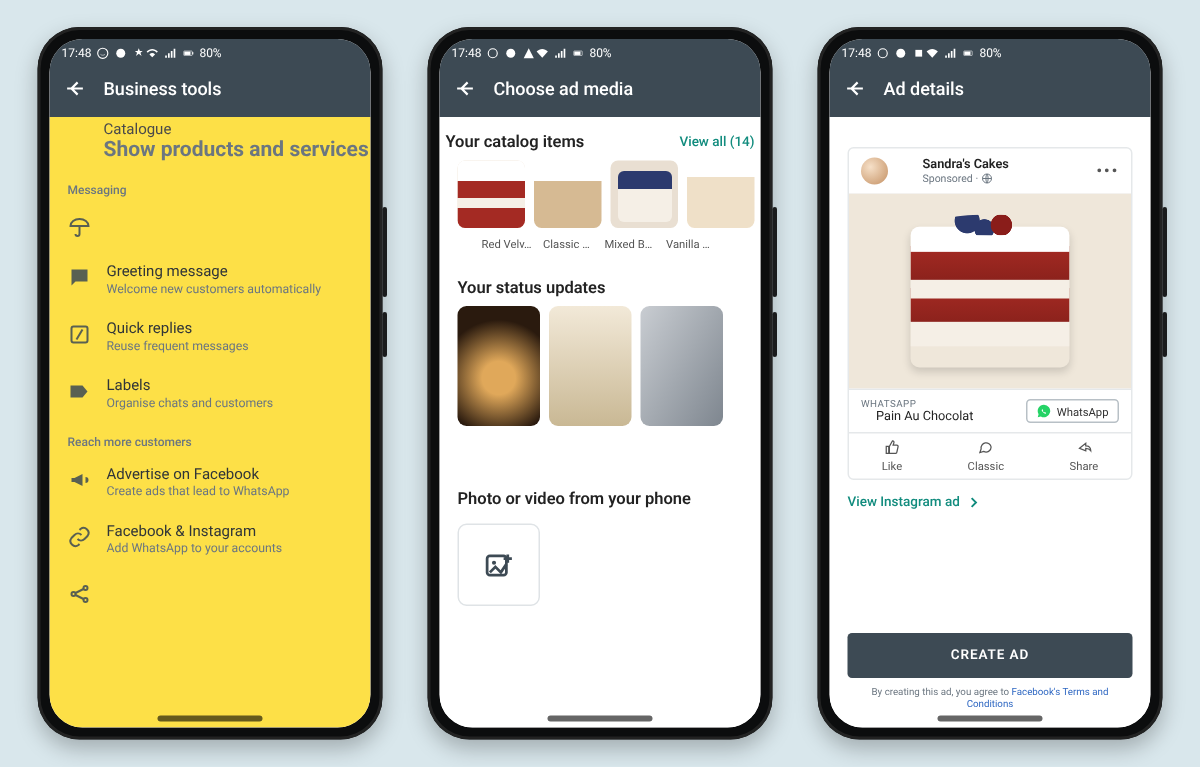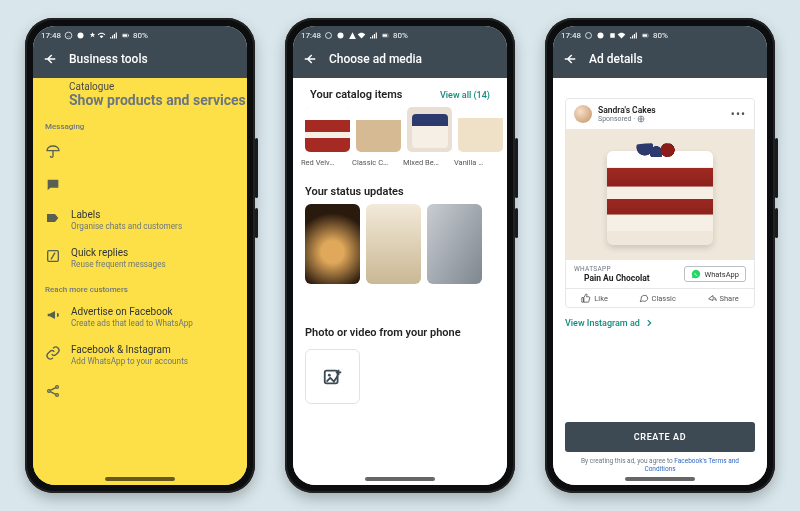--- a/index.html
+++ b/index.html
@@ -77,51 +77,51 @@
   .section-hdr{font-size:8px;color:var(--muted);padding:8px 12px 4px;font-weight:500;}
   .cut-top{padding-left:36px;padding-top:3px;padding-bottom:6px;}
   .cut-top .t1{font-size:10px;color:#4a4a4a;}
   .cut-top .t2{font-size:14px;color:var(--muted);font-weight:bold;}
   .row{display:flex;gap:10px;align-items:flex-start;padding:8px 12px;}
   .row .ic{width:16px;height:16px;flex:none;color:var(--appbar);opacity:.85;margin-top:1px;}
   .row .txt .t1{font-size:10px;color:#303538;}
   .row .txt .t2{font-size:8.2px;color:var(--muted);margin-top:1px;}
 
   
-  .p2-top{display:flex;align-items:center;justify-content:space-between;padding:10px 17px 6px;text-align:center;}
+  .p2-top{display:flex;align-items:center;justify-content:space-between;padding:10px 4px 6px;text-align:center;}
   .p2-top .h{font-size:11px;font-weight:600;color:#222;}
   .p2-top .lnk{font-size:9px;font-weight:500;color:var(--teal);}
   .hstrip{display:flex;gap:6px;padding:0 12px 4px;}
   .thumb{width:45px;height:45px;border-radius:5px;flex:none;background:#ccc;position:relative;overflow:hidden;}
-  .caps{display:flex;gap:6px;padding:2px 8px 10px;justify-content:flex-end;}
+  .caps{display:flex;gap:6px;padding:2px 28px 10px;justify-content:flex-end;}
   .cap{width:45px;font-size:7.5px;color:#555;white-space:nowrap;overflow:hidden;text-overflow:ellipsis;}
   .p2-h2{font-size:11px;font-weight:600;color:#222;padding:8px 12px 6px;}
   .status-thumb{width:55px;height:80px;border-radius:6px;flex:none;background:#888;position:relative;overflow:hidden;}
   .upload-tile{width:55px;height:55px;border-radius:6px;border:1px solid #dfe3e6;background:#fff;display:flex;align-items:center;justify-content:center;margin:4px 12px 12px;}
   .upload-tile .ic{width:22px;height:22px;color:var(--appbar);}
   .spacer{height:24px;}
 
   
   .p3-pad{padding:10px 12px 2px;}
   .p3-h{font-size:11px;font-weight:600;}
   .p3-sub{font-size:8px;color:var(--muted);margin-top:1px;}
   .adcard{background:#fff;border:1px solid var(--divider);border-radius:4px;margin:8px 12px 0;overflow:hidden;}
-  .adhead{display:flex;align-items:center;gap:6px;padding:6px 8px;}
+  .adhead{display:flex;align-items:center;gap:23px;padding:6px 8px;}
   .avatar{width:18px;height:18px;border-radius:50%;background:radial-gradient(circle at 35% 35%, #f6e0c8,#c49062);flex:none;}
   .adhead .info .nm{font-size:8.5px;font-weight:600;}
   .adhead .info .sp{font-size:7px;color:var(--muted);display:flex;align-items:center;gap:2px;}
   .dots{margin-left:auto;font-size:12px;line-height:0;color:#555;letter-spacing:1px;}
   .adimg{height:130px;background:#eee;position:relative;overflow:hidden;}
   .adfoot{display:flex;align-items:center;justify-content:space-between;padding:5px 8px;border-top:1px solid var(--divider);font-size:8px;}
   .adfoot .left .k{font-size:6.5px;color:var(--muted);letter-spacing:.3px;}
-  .adfoot .left .v{font-size:8.5px;font-weight:700;padding-left:10px;}
+  .adfoot .left .v{font-size:8.5px;font-weight:400;padding-left:10px;}
   .wbtn{border:1px solid #b8c0c6;border-radius:3px;padding:2px 6px;display:flex;align-items:center;gap:3px;font-size:7.5px;color:#333;}
   .wbtn .ic{width:10px;height:10px;color:#25d366;}
   .actions{display:flex;align-items:center;justify-content:space-around;padding:4px 0;border-top:1px solid var(--divider);font-size:7.5px;color:#555;}
-  .actions .a{display:flex;align-items:center;gap:3px;}
+  .actions .a{display:flex;align-items:center;gap:3px;flex-direction:column;}
   .actions .ic{width:10px;height:10px;}
   .viewlink{font-size:9px;color:var(--teal);font-weight:500;padding:10px 12px;display:flex;align-items:center;gap:4px;}
   .bottom-dock{position:absolute;bottom:12px;left:0;right:0;padding:0 12px;}
   .cta{background:var(--appbar);color:#fff;text-align:center;font-size:9px;font-weight:600;letter-spacing:.6px;padding:10px;border-radius:3px;}
   .terms{text-align:center;font-size:6.5px;color:var(--muted);margin-top:5px;}
   .terms .l{color:var(--blue);}
 
   
   .cake-lg{position:absolute;inset:0;background:#efe7da;}
   .cake-lg::before{content:"";position:absolute;left:22%;right:22%;bottom:14px;top:22px;border-radius:6px;
@@ -188,38 +188,42 @@
 
       <div class="row">
         <svg class="ic" viewBox="0 0 24 24" fill="currentColor">
             <path d="M12 3c5 0 9 3 9 7H3c0-4 4-7 9-7zm0 7v8a2 2 0 01-4 0" fill="none" stroke="currentColor" stroke-width="2"></path>
           </svg>
       </div>
       <div class="row">
         <svg class="ic" viewBox="0 0 24 24" fill="currentColor">
             <path d="M4 4h16v12H8l-4 4z"></path>
           </svg>
+        <div class="txt">
+            <div class="t1">Greeting message</div>
+            <div class="t2">Welcome new customers automatically</div>
+          </div>
+      </div>
+      <div class="row">
+        <svg class="ic" viewBox="0 0 24 24" fill="none" stroke="currentColor" stroke-width="2">
+            <rect x="4" y="4" width="16" height="16" rx="2"></rect>
+            <path d="M15 7L9 17"></path>
+          </svg>
+        <div class="txt">
+            <div class="t1">Quick replies</div>
+            <div class="t2">Reuse frequent messages</div>
+          </div>
       </div>
       <div class="row">
         <svg class="ic" viewBox="0 0 24 24" fill="currentColor">
             <path d="M3 6h12l5 6-5 6H3z"></path>
           </svg>
         <div class="txt">
             <div class="t1">Labels</div>
             <div class="t2">Organise chats and customers</div>
-          </div>
-      </div>
-      <div class="row">
-        <svg class="ic" viewBox="0 0 24 24" fill="none" stroke="currentColor" stroke-width="2">
-            <rect x="4" y="4" width="16" height="16" rx="2"></rect>
-            <path d="M15 7L9 17"></path>
-          </svg>
-        <div class="txt">
-            <div class="t1">Quick replies</div>
-            <div class="t2">Reuse frequent messages</div>
           </div>
       </div>
 
       <div class="section-hdr">Reach more customers</div>
 
       <div class="row">
         <svg class="ic" viewBox="0 0 24 24" fill="currentColor">
             <path d="M4 10v4h3l8 4V6l-8 4zM18 9v6a3 3 0 000-6z"></path>
           </svg>
         <div class="txt">

